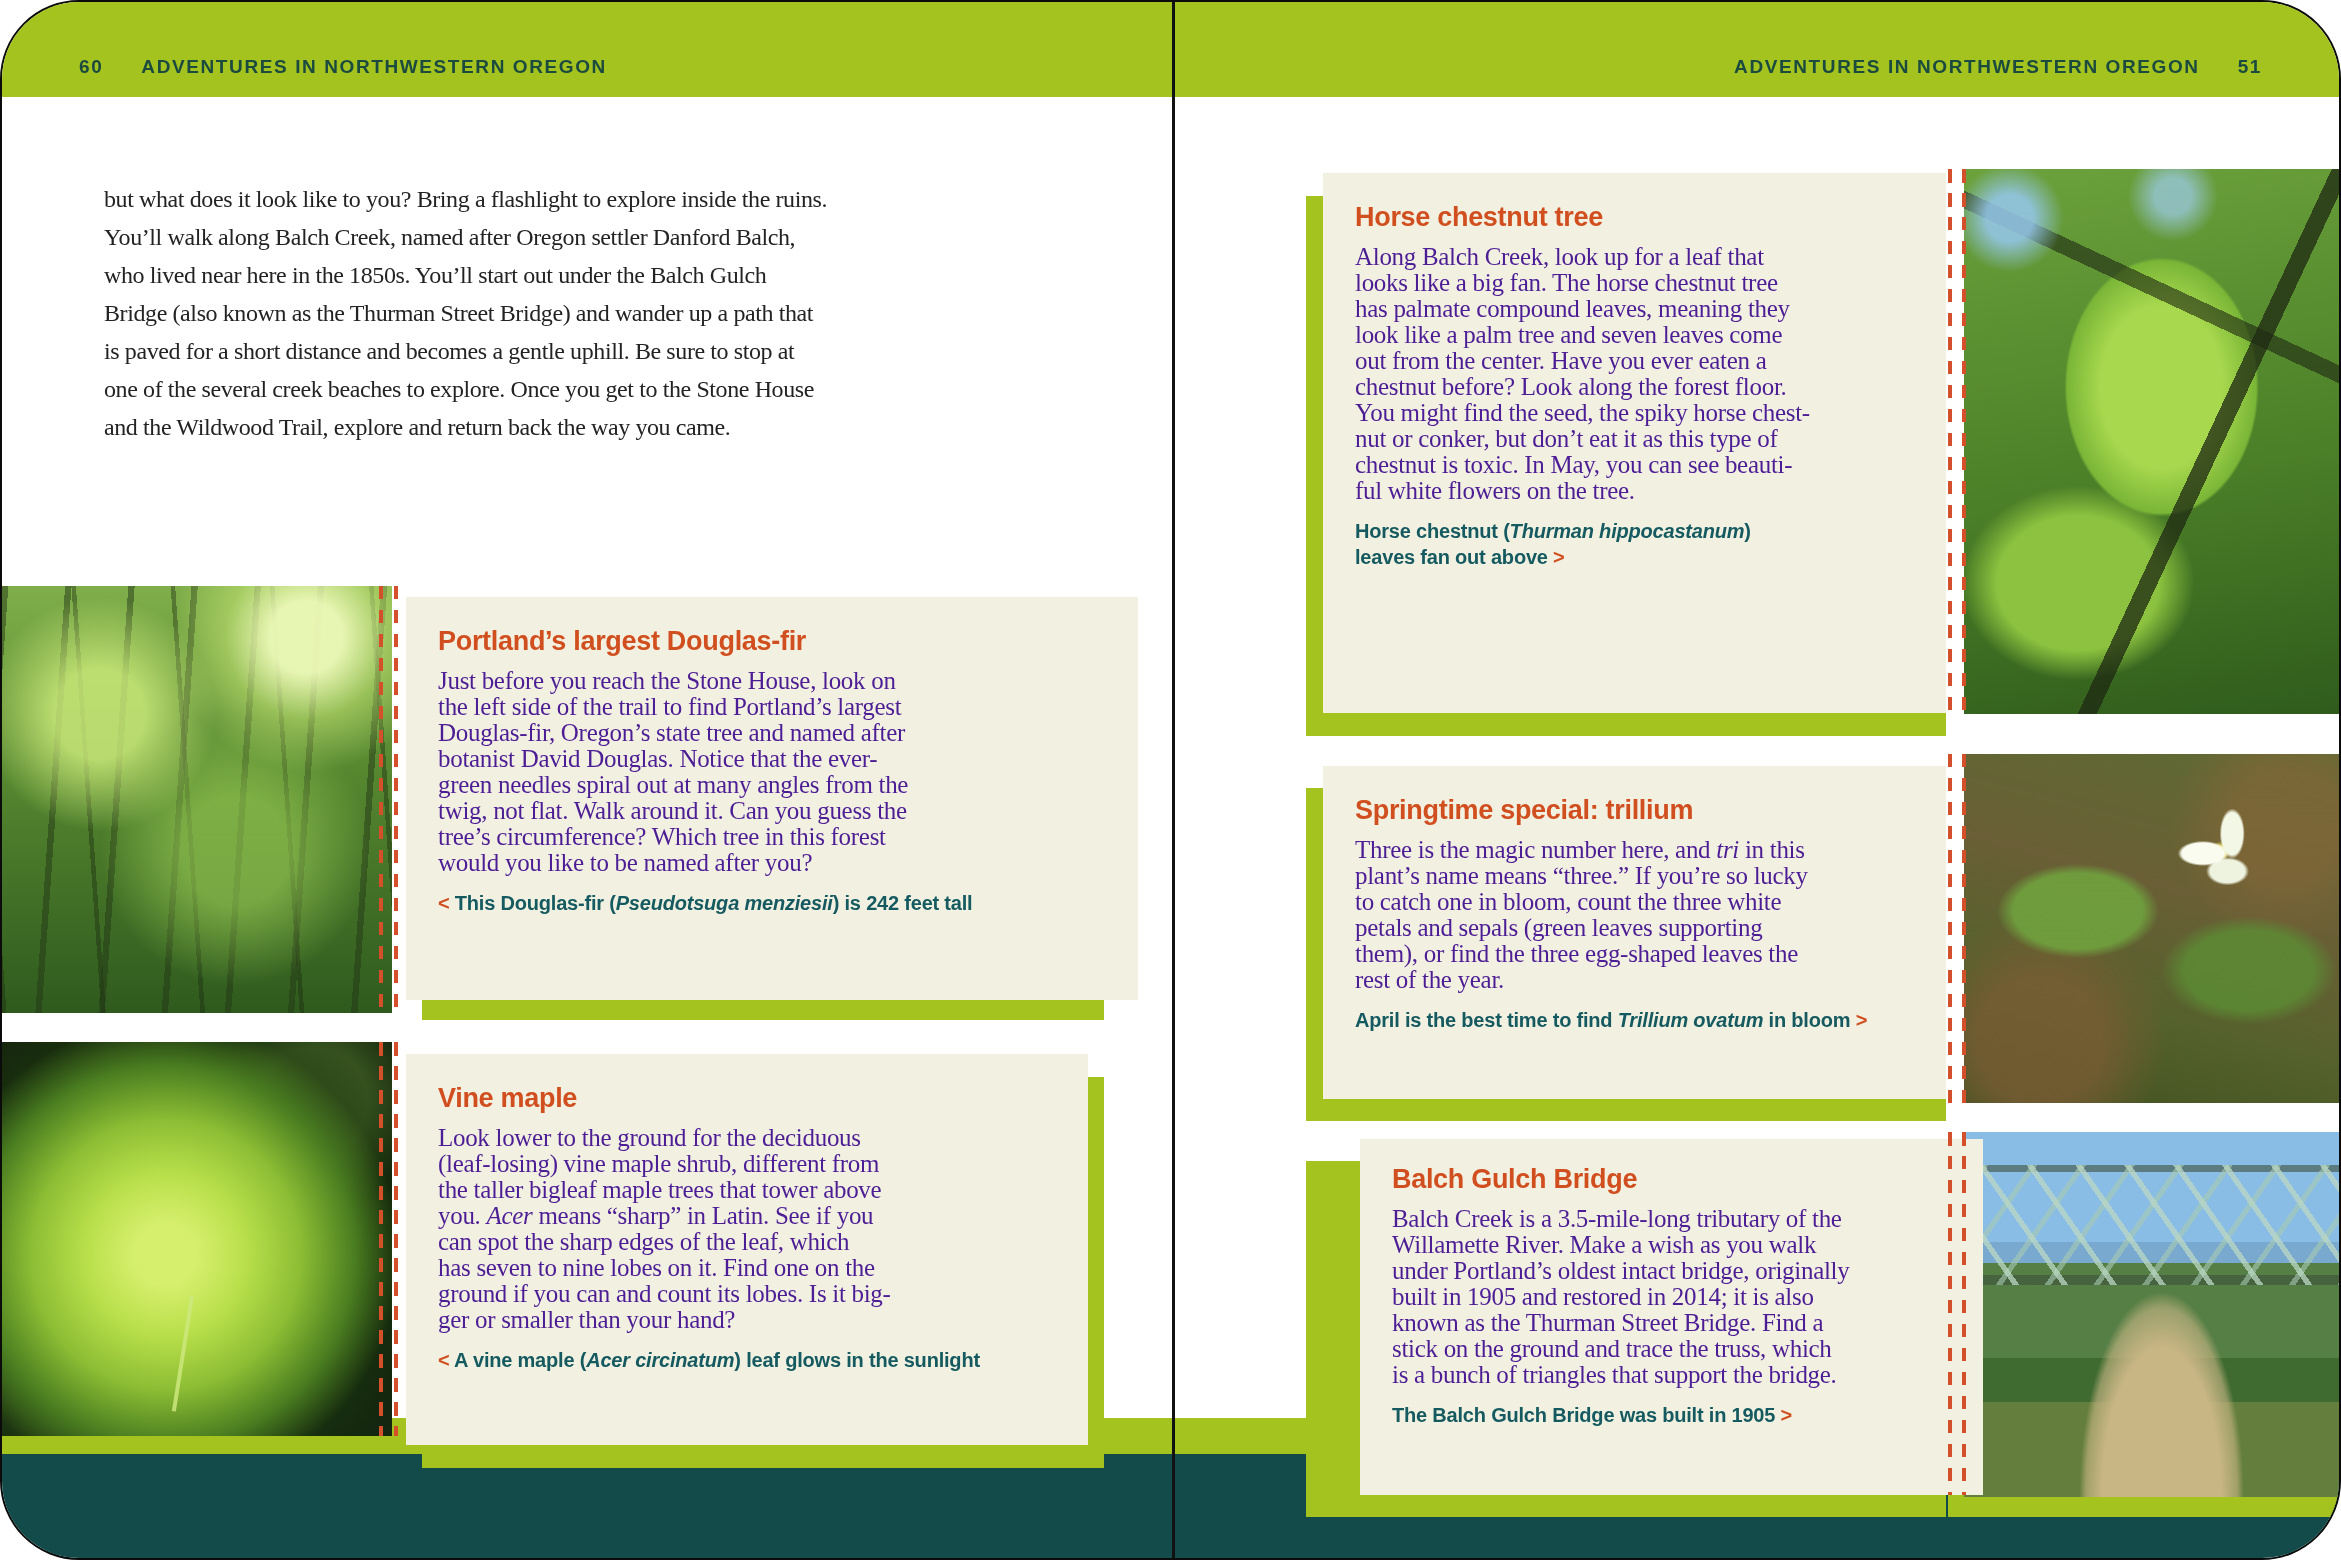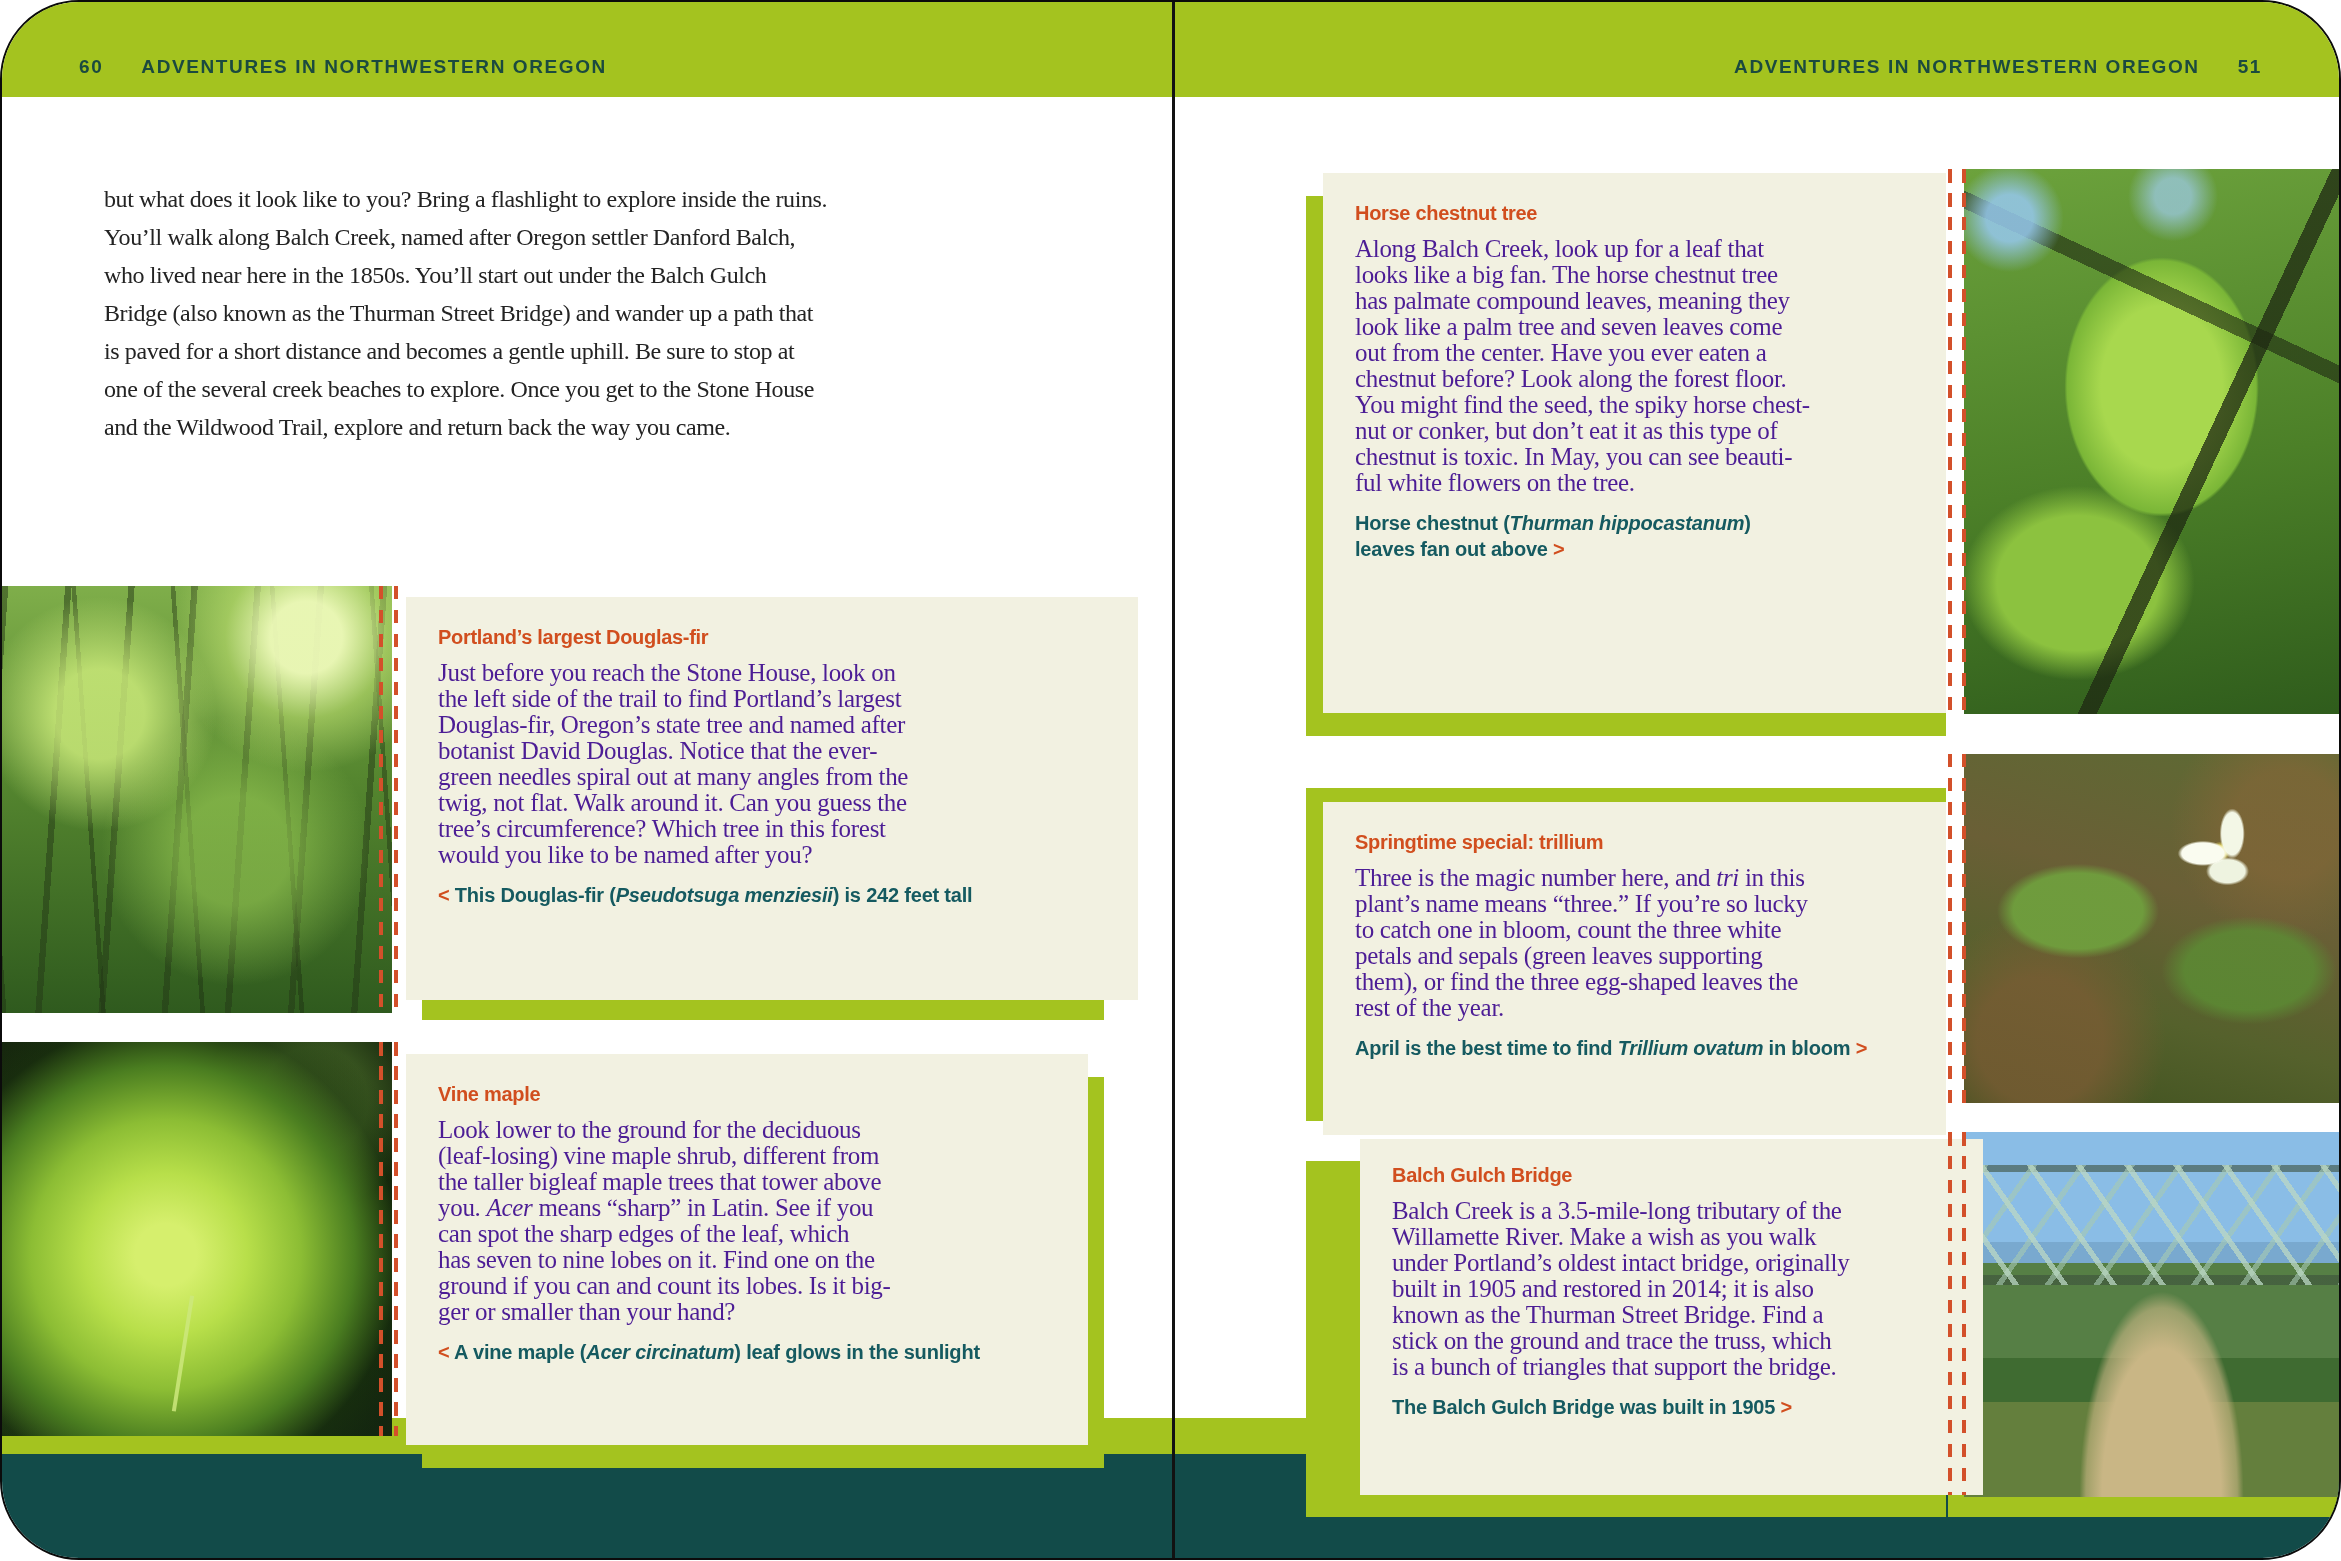--- a/index.html
+++ b/index.html
@@ -19,21 +19,21 @@
   .footer-teal{position:absolute;left:0;top:1452px;width:100%;height:109px;background:#124b49;z-index:1;}
   
   .intro{position:absolute;left:102px;top:178px;width:955px;z-index:5;
     font-family:"Liberation Serif","DejaVu Serif",serif;font-size:24px;line-height:38px;
     letter-spacing:-0.4px;color:#232323;white-space:pre-line;}
   .section-heading{position:absolute;left:100px;top:503px;z-index:5;
     font-size:41px;font-weight:bold;letter-spacing:-0.5px;color:#0e4f47;}
   
   .shadow{position:absolute;background:#a4c31f;z-index:2;}
   .card{position:absolute;background:#f2f1e1;z-index:3;box-sizing:border-box;padding:29px 31px 21.6px 32px;}
-  .card .title{font-size:20px;font-weight:bold;color:#d14e1e;margin:0 0 10.8px 0;letter-spacing:-0.3px;}
+  .card .title{font-size:27px;font-weight:bold;color:#d14e1e;margin:0 0 10.8px 0;letter-spacing:-0.3px;}
   .card .body{font-family:"Liberation Serif","DejaVu Serif",serif;font-size:25px;line-height:26px;
     letter-spacing:-0.3px;color:#4c1d95;white-space:pre-line;}
   .card .caption{margin-top:14.4px;font-size:20px;line-height:26px;font-weight:bold;color:#155a60;
     letter-spacing:-0.2px;white-space:pre-line;}
   .card .caption .arrow,.card .caption span.arrow{color:#d14e1e;}
   em{font-style:italic;}
   
   .dash{position:absolute;width:3.6px;z-index:6;
     background:repeating-linear-gradient(180deg,#d3502a 0 13.5px,rgba(0,0,0,0) 13.5px 24px);}
   
@@ -154,21 +154,21 @@
 chestnut is toxic. In May, you can see beauti-
 ful white flowers on the tree.</span></div>
     <div class="caption"><span>Horse chestnut (</span><em>Thurman hippocastanum</em><span>)
 leaves fan out above </span><span class="arrow">&gt;</span></div>
   </div>
   <div class="dash" style="left:1946px;top:167px;height:545px;"></div>
   <div class="dash" style="left:1960px;top:167px;height:545px;"></div>
   <div class="photo photo-chestnut" style="left:1962px;top:167px;width:380px;height:545px;"></div>
 
   <div class="shadow" style="left:1304px;top:786px;width:640px;height:333px;"></div>
-  <div class="card" style="left:1321px;top:800px;width:623px;height:333px;">
+  <div class="card" style="left:1321px;top:764px;width:623px;height:333px;">
     <div class="title">Springtime special: trillium</div>
     <div class="body"><span>Three is the magic number here, and </span><em>tri</em><span> in this
 plant’s name means “three.” If you’re so lucky
 to catch one in bloom, count the three white
 petals and sepals (green leaves supporting
 them), or find the three egg-shaped leaves the
 rest of the year.</span></div>
     <div class="caption"><span>April is the best time to find </span><em>Trillium ovatum</em><span> in bloom </span><span class="arrow">&gt;</span></div>
   </div>
   <div class="dash" style="left:1946px;top:752px;height:349px;"></div>

